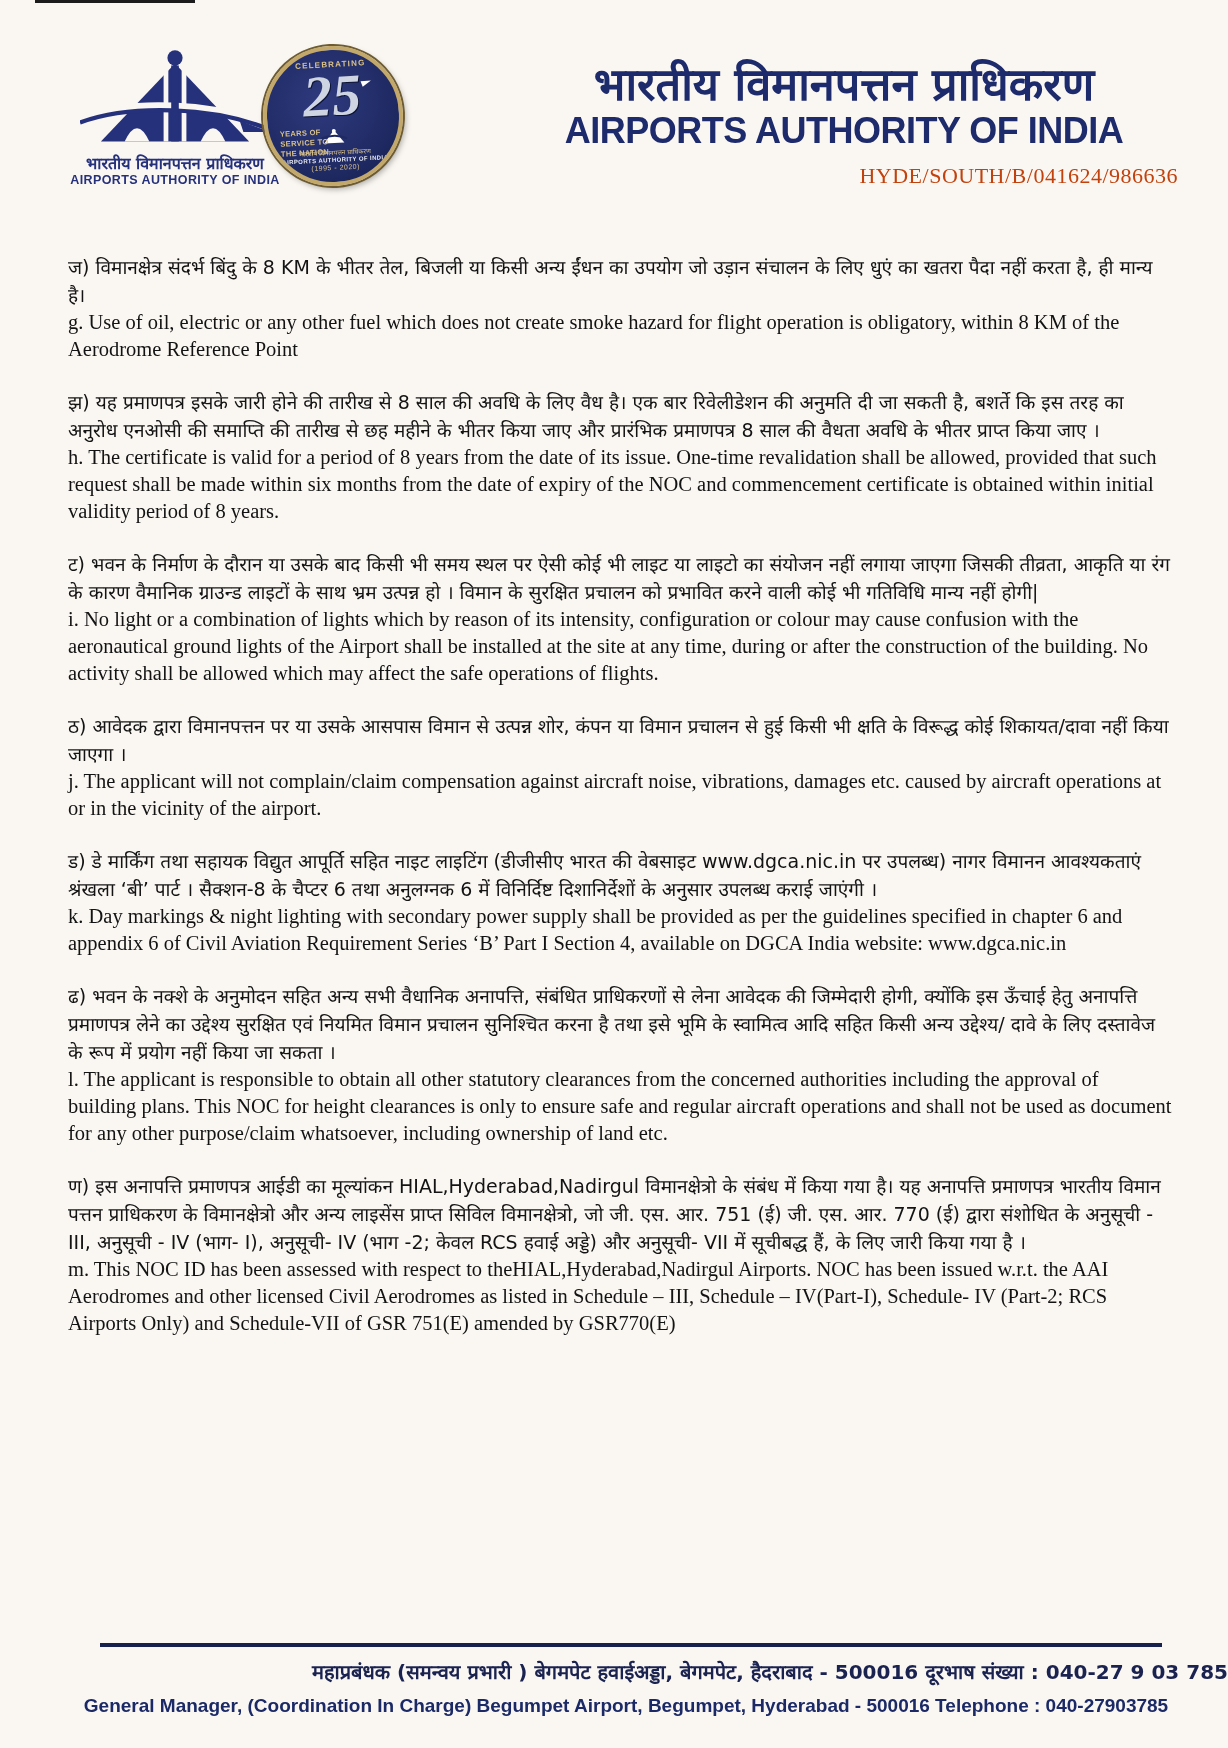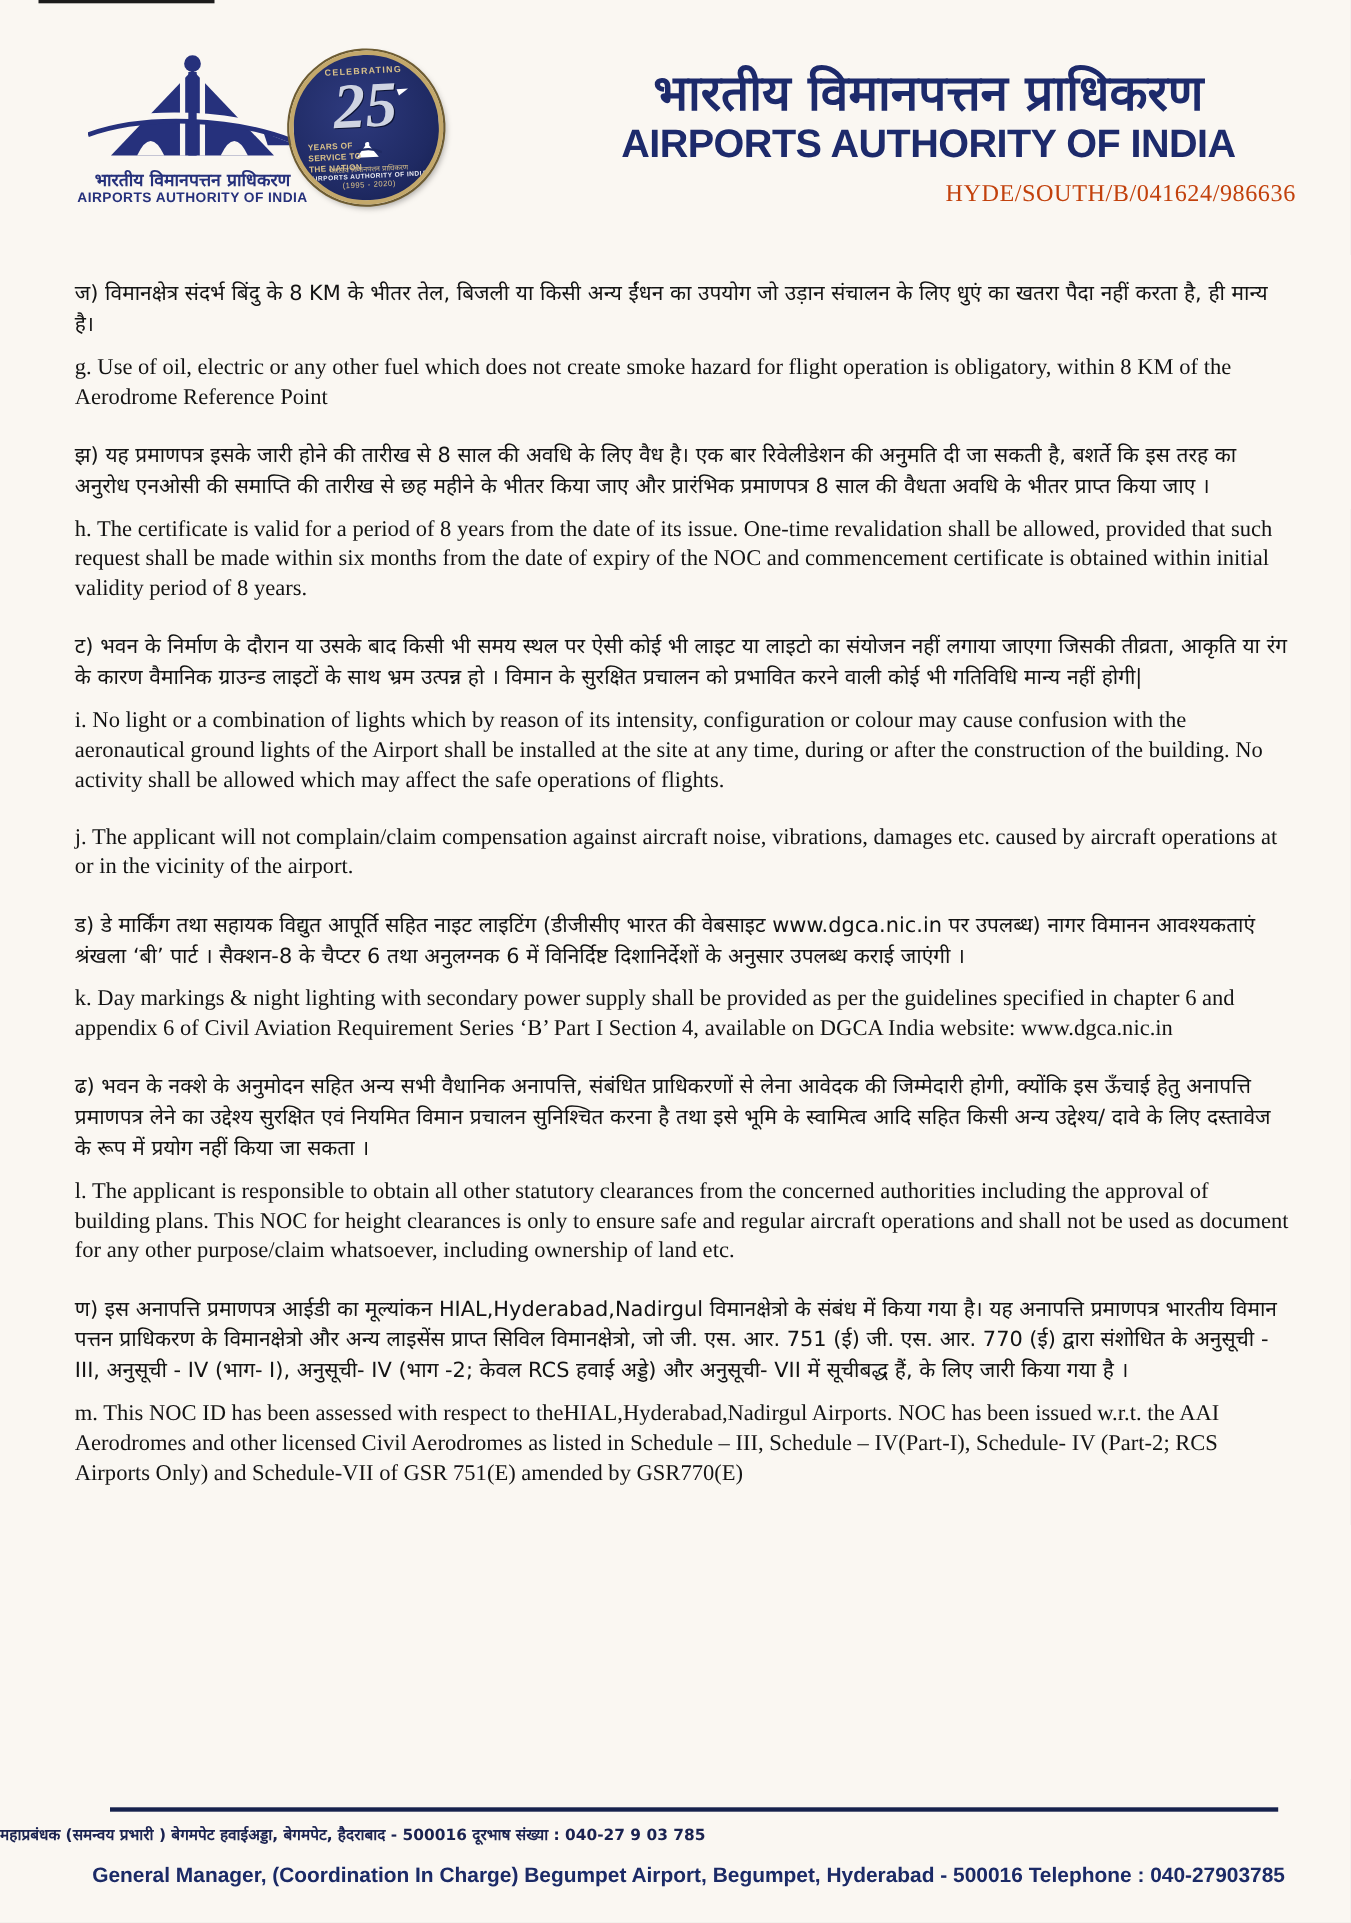--- a/index.html
+++ b/index.html
@@ -104,32 +104,32 @@
     position: absolute; top: 253px; left: 68px; width: 1104px;
   }
   .para { margin-bottom: 25px; }
   .clause-hi {
     font-family: "DejaVu Sans", sans-serif;
     font-size: 19px; font-weight: 500; line-height: 28px; color: #131313;
     text-align: left;
   }
   .clause-en {
     font-family: "Liberation Serif", serif;
-    font-size: 20.5px; line-height: 27px; color: #131313; margin-top: 12px;
+    font-size: 20.5px; line-height: 27px; color: #131313;
   }
   
   .footer-divider {
     position: absolute; top: 1643px; left: 100px; width: 1062px; height: 4px;
     background: #16224d;
   }
   .footer-hi {
     position: absolute; top: 1658px; left: 0; width: 100%;
-    text-align: left;
-    font-family: "DejaVu Sans", sans-serif;
-    font-size: 14px; font-weight: 600; color: #1a2250;
+    text-align: right;
+    font-family: "DejaVu Sans", sans-serif;
+    font-size: 20px; font-weight: 600; color: #1a2250;
   }
   .footer-en {
     position: absolute; top: 1695px; left: 12px; width: 100%;
     text-align: center;
     font-family: "Liberation Sans", sans-serif;
     font-size: 19px; font-weight: bold; color: #1b2a66;
   }
 </style>
 </head>
 <body>
@@ -198,20 +198,21 @@
       <div class="clause-hi">झ) यह प्रमाणपत्र इसके जारी होने की तारीख से 8 साल की अवधि के लिए वैध है। एक बार रिवेलीडेशन की अनुमति दी जा सकती है, बशर्ते कि इस तरह का अनुरोध एनओसी की समाप्ति की तारीख से छह महीने के भीतर किया जाए और प्रारंभिक प्रमाणपत्र 8 साल की वैधता अवधि के भीतर प्राप्त किया जाए ।</div>
       <div class="clause-en">h. The certificate is valid for a period of 8 years from the date of its issue. One-time revalidation shall be allowed, provided that such request shall be made within six months from the date of expiry of the NOC and commencement certificate is obtained within initial validity period of 8 years.</div>
     </div>
 
     <div class="para">
       <div class="clause-hi">ट) भवन के निर्माण के दौरान या उसके बाद किसी भी समय स्थल पर ऐसी कोई भी लाइट या लाइटो का संयोजन नहीं लगाया जाएगा जिसकी तीव्रता, आकृति या रंग के कारण वैमानिक ग्राउन्ड लाइटों के साथ भ्रम उत्पन्न हो । विमान के सुरक्षित प्रचालन को प्रभावित करने वाली कोई भी गतिविधि मान्य नहीं होगी|</div>
       <div class="clause-en">i. No light or a combination of lights which by reason of its intensity, configuration or colour may cause confusion with the aeronautical ground lights of the Airport shall be installed at the site at any time, during or after the construction of the building. No activity shall be allowed which may affect the safe operations of flights.</div>
     </div>
 
     <div class="para">
+      <div class="clause-hi">ठ) आवेदक द्वारा विमानपत्तन पर या उसके आसपास विमान से उत्पन्न शोर, कंपन या विमान प्रचालन से हुई किसी भी क्षति के विरूद्ध कोई शिकायत/दावा नहीं किया जाएगा ।</div>
       <div class="clause-en">j. The applicant will not complain/claim compensation against aircraft noise, vibrations, damages etc. caused by aircraft operations at or in the vicinity of the airport.</div>
     </div>
 
     <div class="para">
       <div class="clause-hi">ड) डे मार्किंग तथा सहायक विद्युत आपूर्ति सहित नाइट लाइटिंग (डीजीसीए भारत की वेबसाइट www.dgca.nic.in पर उपलब्ध) नागर विमानन आवश्यकताएं श्रंखला ‘बी’ पार्ट । सैक्शन-8 के चैप्टर 6 तथा अनुलग्नक 6 में विनिर्दिष्ट दिशानिर्देशों के अनुसार उपलब्ध कराई जाएंगी ।</div>
       <div class="clause-en">k. Day markings &amp; night lighting with secondary power supply shall be provided as per the guidelines specified in chapter 6 and appendix 6 of Civil Aviation Requirement Series ‘B’ Part I Section 4, available on DGCA India website: www.dgca.nic.in</div>
     </div>
 
     <div class="para">
       <div class="clause-hi">ढ) भवन के नक्शे के अनुमोदन सहित अन्य सभी वैधानिक अनापत्ति, संबंधित प्राधिकरणों से लेना आवेदक की जिम्मेदारी होगी, क्योंकि इस ऊँचाई हेतु अनापत्ति प्रमाणपत्र लेने का उद्देश्य सुरक्षित एवं नियमित विमान प्रचालन सुनिश्चित करना है तथा इसे भूमि के स्वामित्व आदि सहित किसी अन्य उद्देश्य/ दावे के लिए दस्तावेज के रूप में प्रयोग नहीं किया जा सकता ।</div>

